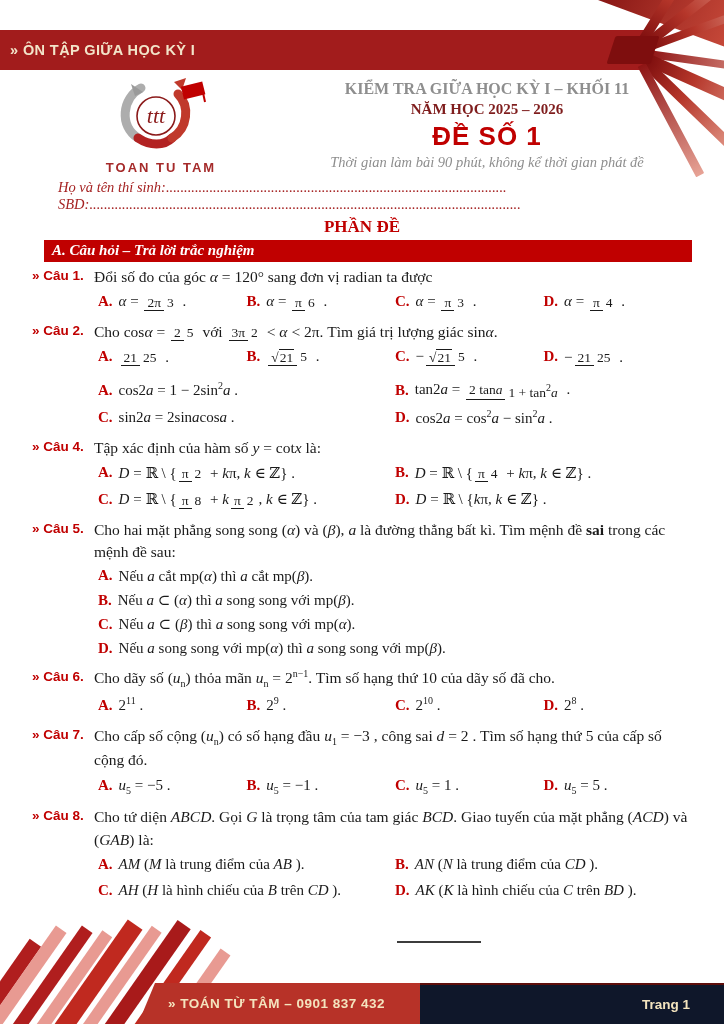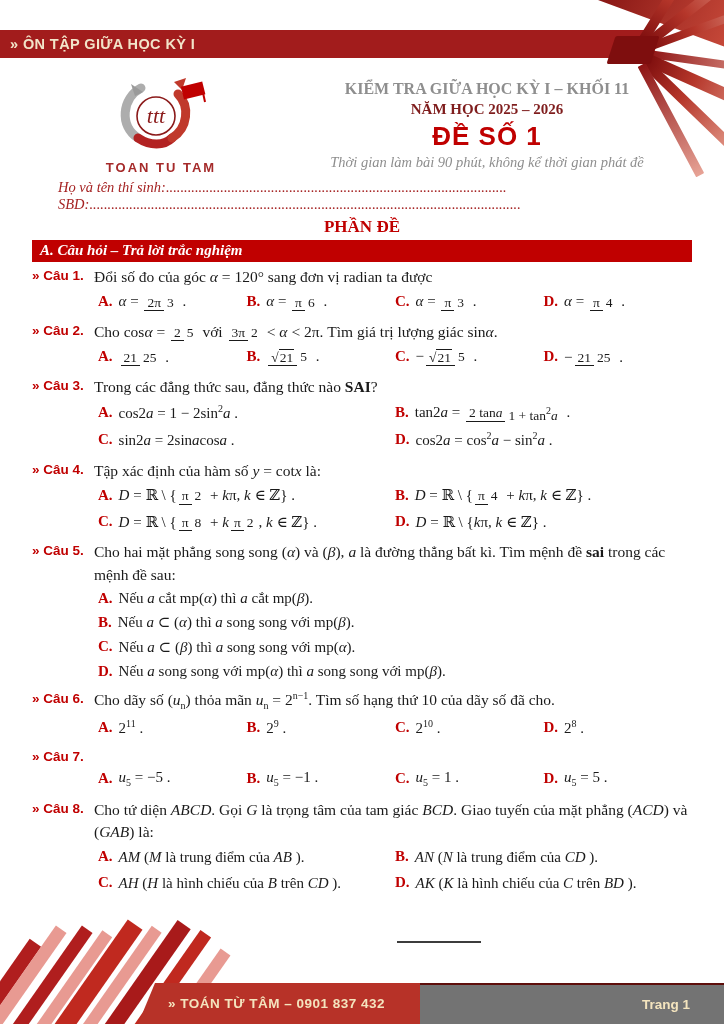--- a/index.html
+++ b/index.html
@@ -1,20 +1,20 @@
 <!DOCTYPE html>
 <html lang="vi"><head>
 <meta charset="utf-8">
 <style>
   html,body{margin:0;padding:0;background:#fff;}
   .page{position:relative;width:724px;height:1024px;background:#fff;overflow:hidden;
         font-family:"Liberation Serif","DejaVu Serif",serif;color:#1a1a1a;}
 
   
-  .banner{position:absolute;top:30px;left:0;width:648px;height:28px;background:#A21C1C;
+  .banner{position:absolute;top:30px;left:0;width:648px;height:40px;background:#A21C1C;
           display:flex;align-items:center;z-index:1;}
   .banner span{color:#F2E4C9;font-family:"Liberation Sans","DejaVu Sans",sans-serif;
                font-weight:bold;font-size:14.5px;letter-spacing:.4px;padding-left:10px;}
 
   
   .fan{position:absolute;top:0;right:0;width:175px;height:245px;z-index:2;pointer-events:none;}
   .fan .wedge{position:absolute;top:0;right:0;width:150px;height:58px;
               background:linear-gradient(115deg,#7E0E0E,#C84A3A);
               clip-path:polygon(16% 0,100% 0,100% 80%);}
   .fan .knot{position:absolute;left:62px;top:36px;width:44px;height:28px;background:#7E0E0E;
@@ -38,21 +38,21 @@
   .title-block{flex:1;text-align:center;padding-top:4px;}
   .t1{font-size:16px;font-weight:bold;color:#8E8E8E;}
   .t2{font-size:15px;font-weight:bold;color:#7f1d1d;margin-top:3px;}
   .exam-no{font-family:"Liberation Sans","DejaVu Sans",sans-serif;font-weight:bold;
            font-size:26px;color:#C00000;letter-spacing:1px;margin:3px 0 2px 0;}
   .duration{font-style:italic;font-size:14.5px;color:#8E8E8E;}
 
   .student-block{margin:4px 0 0 58px;color:#A52222;font-style:italic;font-size:14.5px;line-height:1.2;}
 
   .phan-de{text-align:center;color:#C00000;font-weight:bold;font-size:17px;margin-top:3px;}
-  .section-bar{margin:3px 32px 0 32px;background:#C00000;color:#fff;font-style:italic;
+  .section-bar{margin:3px 32px 0 44px;background:#C00000;color:#fff;font-style:italic;
                font-weight:bold;font-size:15px;padding:2px 8px 3px 8px;}
 
   
   .question-list{margin:4px 32px 0 32px;}
   .question{margin-bottom:6px;}
   .q-head{display:flex;align-items:flex-start;margin-top:4px;}
   .q-label{color:#C00000;font-weight:bold;font-family:"Liberation Sans","DejaVu Sans",sans-serif;
            font-size:13.5px;min-width:62px;white-space:nowrap;padding-top:2px;}
   .q-text{flex:1;font-size:15.5px;line-height:1.45;}
   .q-options{display:flex;flex-wrap:wrap;margin-left:66px;align-items:center;}
@@ -75,21 +75,21 @@
   sup{font-size:10px;} sub{font-size:10px;}
 
   
   .divider-line{position:absolute;left:397px;top:941px;width:84px;height:2px;background:#3c3c3c;}
   .stripes{position:absolute;left:0;bottom:0;width:330px;height:125px;overflow:hidden;pointer-events:none;}
   .st{position:absolute;bottom:-28px;width:13px;height:135px;transform:rotate(35deg);transform-origin:center;}
   .footer-bar{position:absolute;left:138px;right:0;top:983px;height:41px;background:#B73228;
               clip-path:polygon(17px 0,100% 0,100% 100%,0 100%);display:flex;align-items:center;z-index:1;}
   .footer-brand{color:#F4E4BE;font-family:"Liberation Sans","DejaVu Sans",sans-serif;
                 font-weight:bold;font-size:13.5px;letter-spacing:.5px;padding-left:30px;}
-  .footer-page-seg{position:absolute;right:0;top:0;bottom:0;width:304px;background:#737373;
+  .footer-page-seg{position:absolute;right:0;top:0;bottom:0;width:304px;background:#0f172a;
                    border-top:2px solid #5E0E0B;display:flex;align-items:center;justify-content:flex-end;
                    box-sizing:border-box;padding-right:34px;}
   .footer-page-seg span{color:#F4E4BE;font-family:"Liberation Sans","DejaVu Sans",sans-serif;
                         font-weight:bold;font-size:13.5px;}
 </style>
 </head>
 <body>
 
 <div class="page">
 
@@ -219,24 +219,20 @@
           <div class="opt">
             <span class="opt-key">D.</span>
             <span class="opt-text">−<span class="frac">
                 <span class="fn">21</span>
                 <span class="fd">25</span>
               </span> .</span>
           </div>
         </div>
       </div>
       <div class="question">
-        <div class="q-head">
-          <span class="q-label">» Câu 3.</span>
-          <div class="q-text">Trong các đẳng thức sau, đẳng thức nào <b>SAI</b>?</div>
-        </div>
         <div class="q-options cols-2">
           <div class="opt">
             <span class="opt-key">A.</span>
             <span class="opt-text">cos2<i>a</i> = 1 − 2sin<sup>2</sup><i>a</i> .</span>
           </div>
           <div class="opt">
             <span class="opt-key">B.</span>
             <span class="opt-text">tan2<i>a</i> = <span class="frac">
                 <span class="fn">2 tan<i>a</i></span>
                 <span class="fd">1 + tan<sup>2</sup><i>a</i></span>
@@ -332,20 +328,21 @@
           </div>
           <div class="opt">
             <span class="opt-key">D.</span>
             <span class="opt-text">2<sup>8</sup> .</span>
           </div>
         </div>
       </div>
       <div class="question">
         <div class="q-head">
           <span class="q-label">» Câu 7.</span>
+          <div class="q-text">Cho cấp số cộng (<i>u</i><sub>n</sub>) có số hạng đầu <i>u</i><sub>1</sub> = −3 , công sai <i>d</i> = 2 . Tìm số hạng thứ 5 của cấp số cộng đó.</div>
         </div>
         <div class="q-options cols-4">
           <div class="opt">
             <span class="opt-key">A.</span>
             <span class="opt-text"><i>u</i><sub>5</sub> = −5 .</span>
           </div>
           <div class="opt">
             <span class="opt-key">B.</span>
             <span class="opt-text"><i>u</i><sub>5</sub> = −1 .</span>
           </div>

